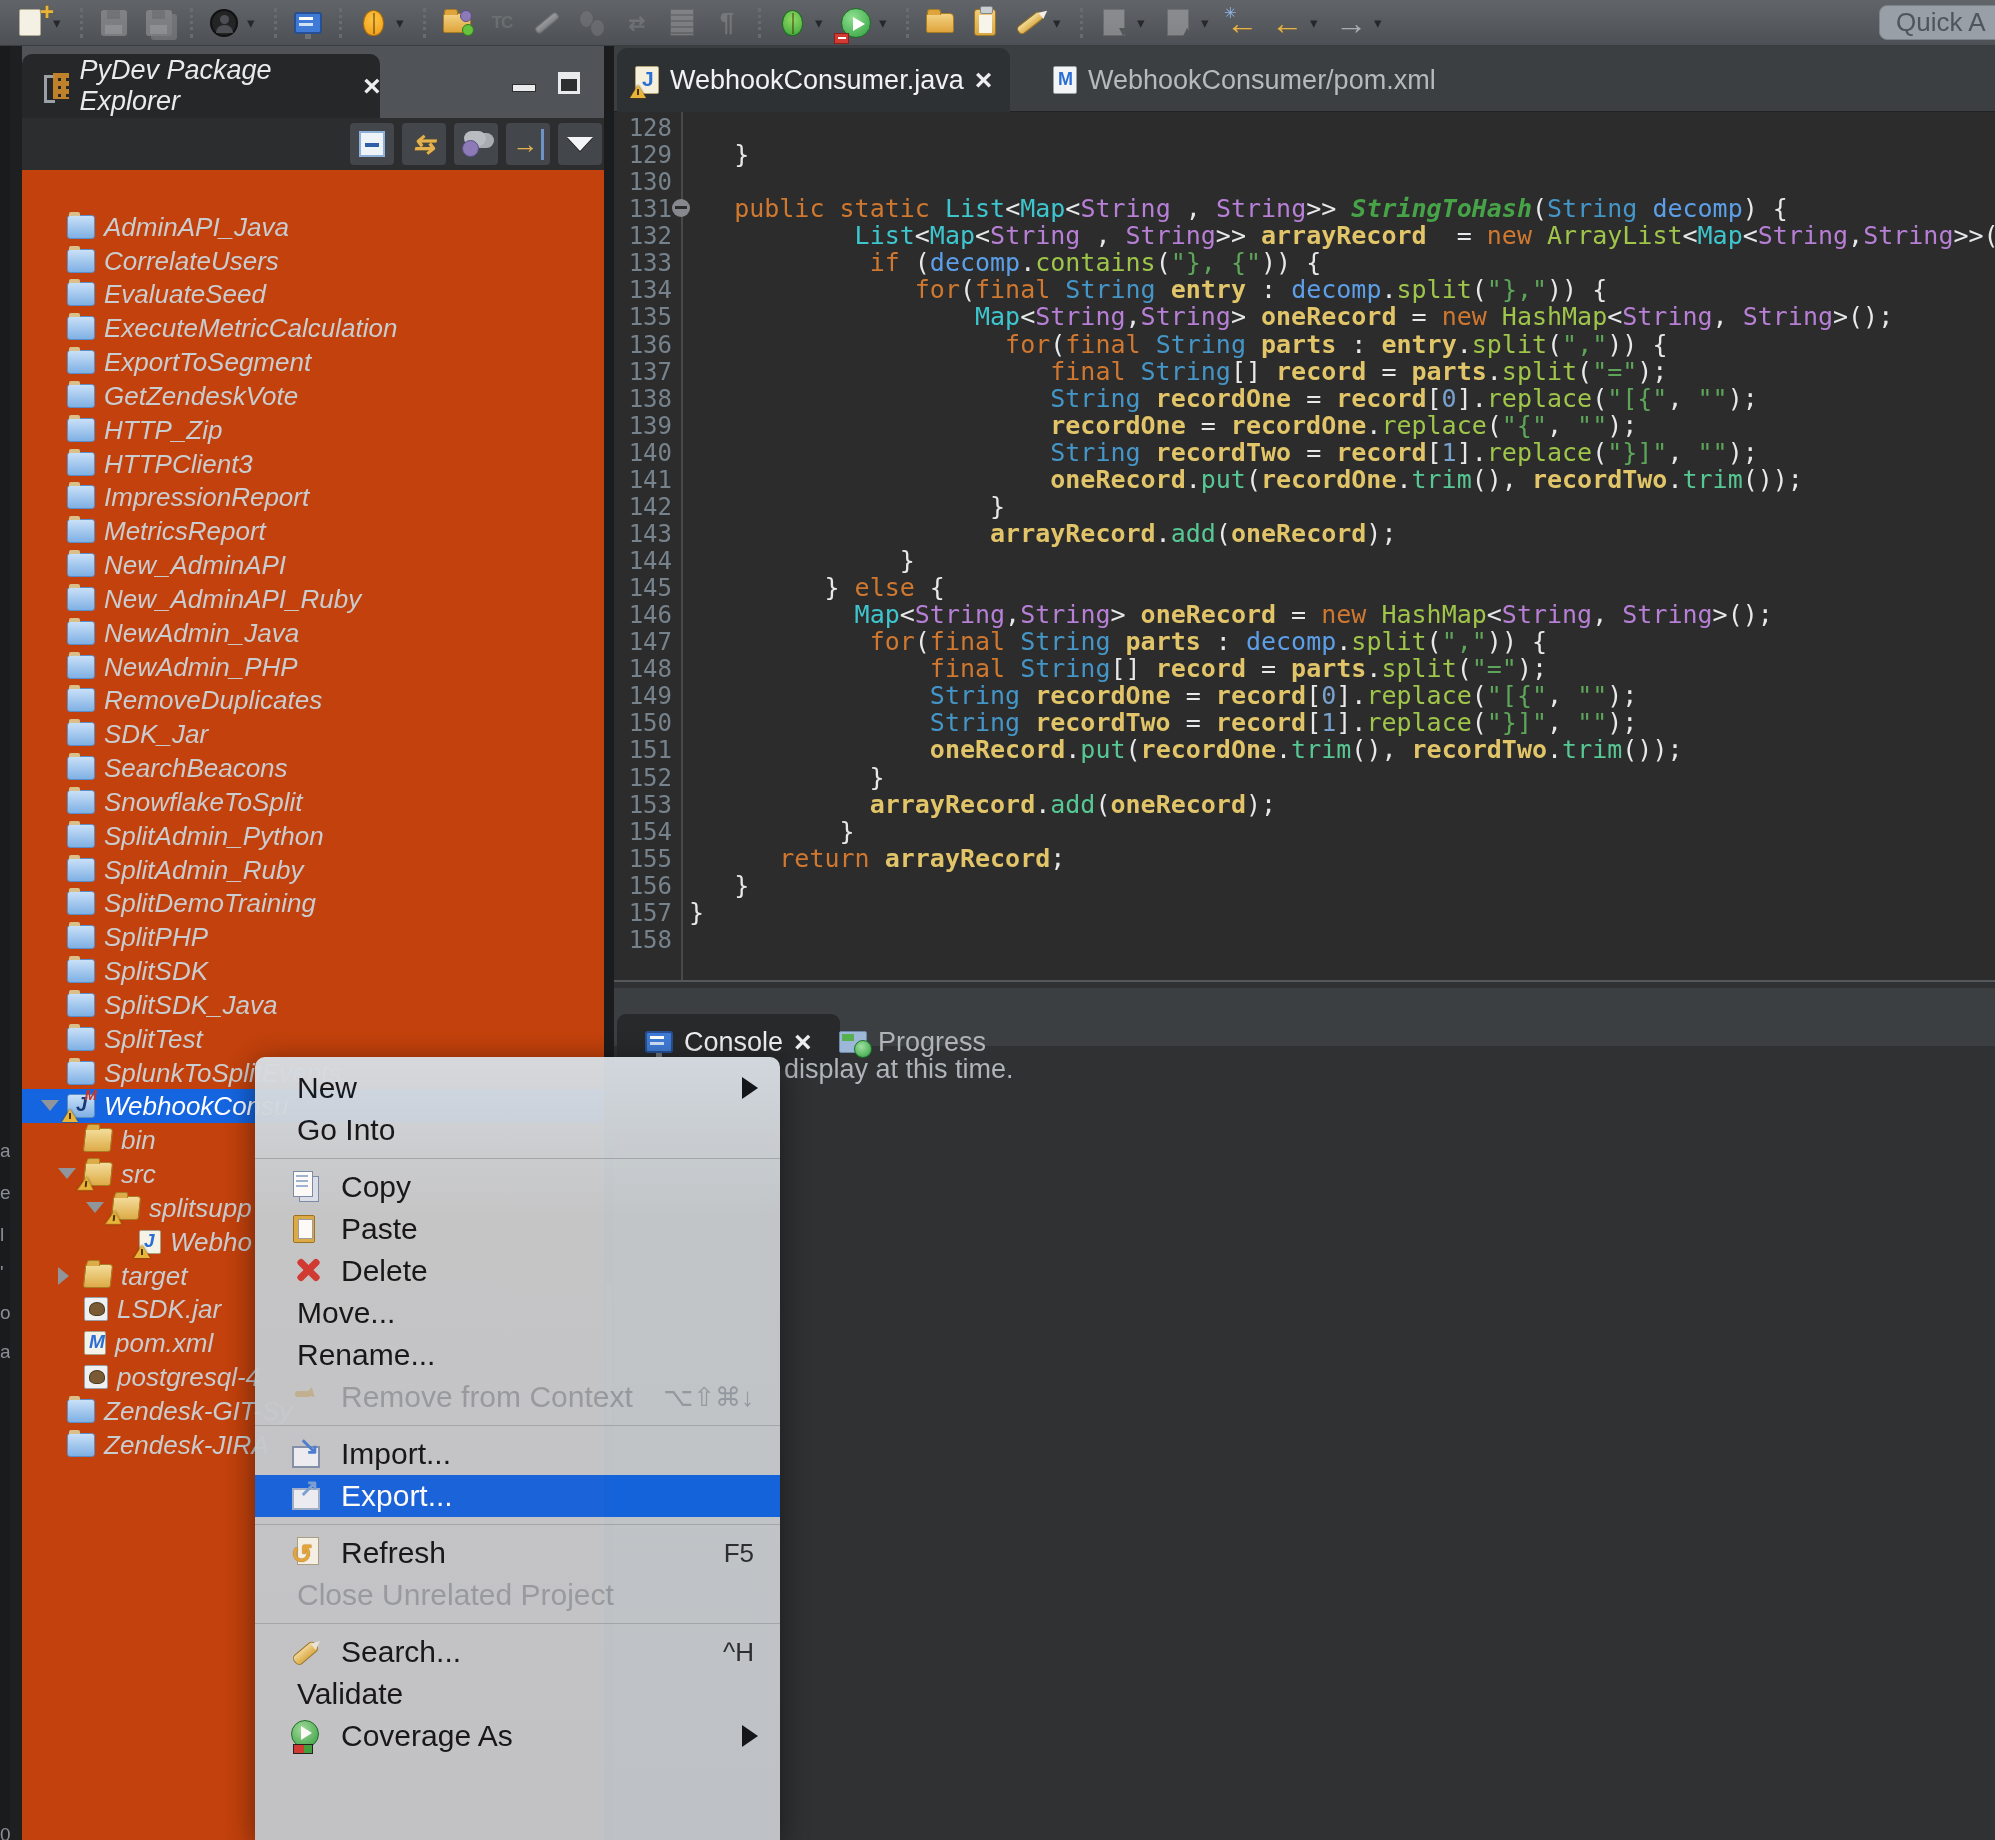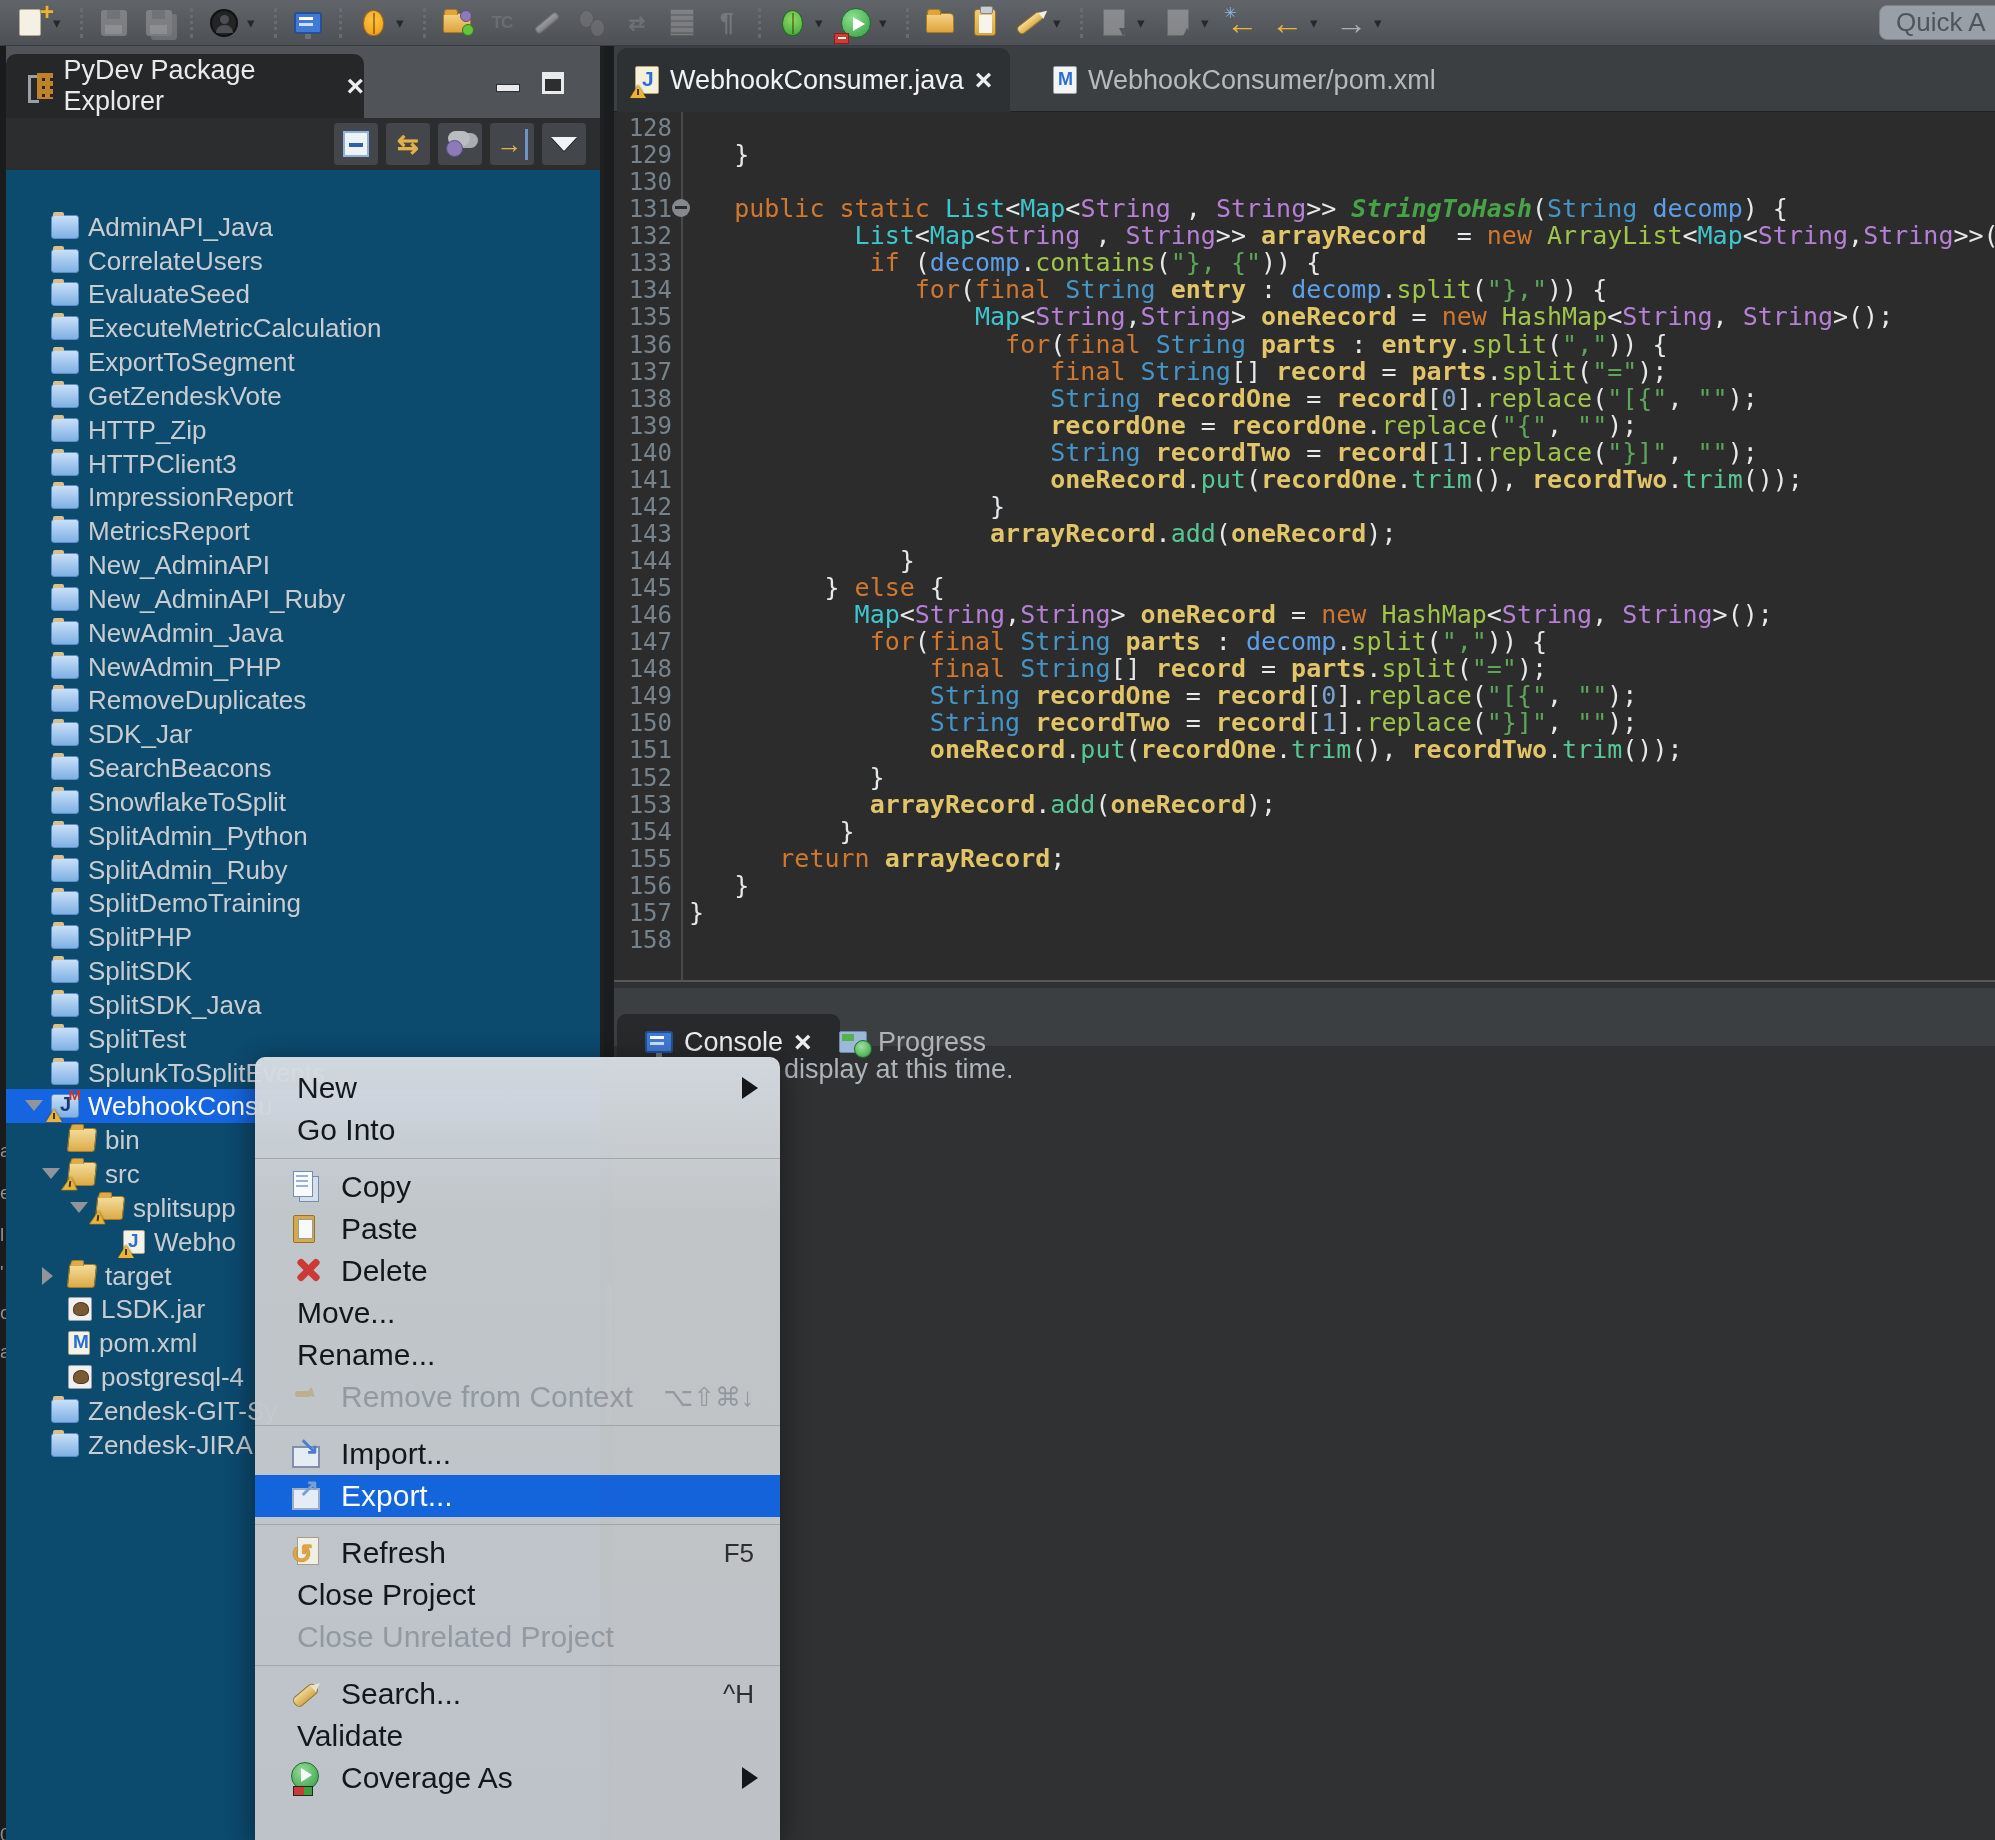--- a/index.html
+++ b/index.html
@@ -66,21 +66,21 @@
   #quickbox { position:absolute; right:-30px; top:5px; width:147px; height:35px; background:#989fa7;
     border:1px solid #7b8289; border-radius:8px; color:#4e555c; font-size:26px;
     display:flex; align-items:center; padding-left:16px; }
 
   
   #leftstrip { left:0; top:46px; width:10px; height:1795px; background:#191b1d; color:#8a9097;
     font-size:19px; overflow:hidden; }
   #leftstrip span { position:absolute; left:0; }
 
   
-  #explorer { left:6px; top:46px; width:594px; height:1795px; background:#0c4a6e; }
+  #explorer { left:22px; top:46px; width:594px; height:1795px; background:#c2410c;font-style:italic; }
   #exp-header { left:0; top:0; width:594px; height:72px; background:#505459; }
   #exp-tab { left:0; top:8px; width:358px; height:64px; background:#252728; border-radius:10px 10px 0 0;
     display:flex; align-items:center; gap:12px; padding-left:22px; color:#e8eaec; font-size:27px; }
   .grid-ic { position:relative; width:26px; height:26px; }
   .grid-ic::before { content:""; position:absolute; left:0; top:2px; width:8px; height:22px; border-left:3px solid #9aa0a6; border-top:3px solid #9aa0a6; border-bottom:3px solid #9aa0a6; }
   .grid-ic::after { content:""; position:absolute; left:9px; top:0; width:16px; height:26px;
     background:repeating-linear-gradient(90deg,#c8862a 0 5px,transparent 5px 8px),
                repeating-linear-gradient(#c8862a 0 5px,transparent 5px 8px); opacity:.95; }
   .close-x { color:#eceef0; font-size:30px; font-weight:bold; line-height:26px; }
   #exp-minmax { position:absolute; left:490px; top:26px; display:flex; gap:22px; }
@@ -635,23 +635,20 @@
       <div class="mi hasicon hl">
         <span class="mic mic-exp"></span>
         <span class="lab">Export...</span>
       </div>
       <div class="msep"></div>
       <div class="mi hasicon">
         <span class="mic mic-ref"></span>
         <span class="lab">Refresh</span>
         <span class="sc">F5</span>
       </div>
-      <div class="mi">
-        <span class="lab">Close Project</span>
-      </div>
       <div class="mi disabled">
         <span class="lab">Close Unrelated Project</span>
       </div>
       <div class="msep"></div>
       <div class="mi hasicon">
         <span class="mic mic-sea"></span>
         <span class="lab">Search...</span>
         <span class="sc">^H</span>
       </div>
       <div class="mi">

